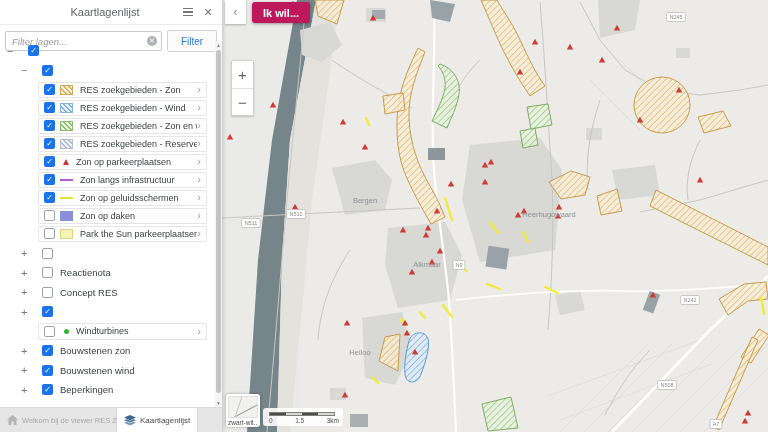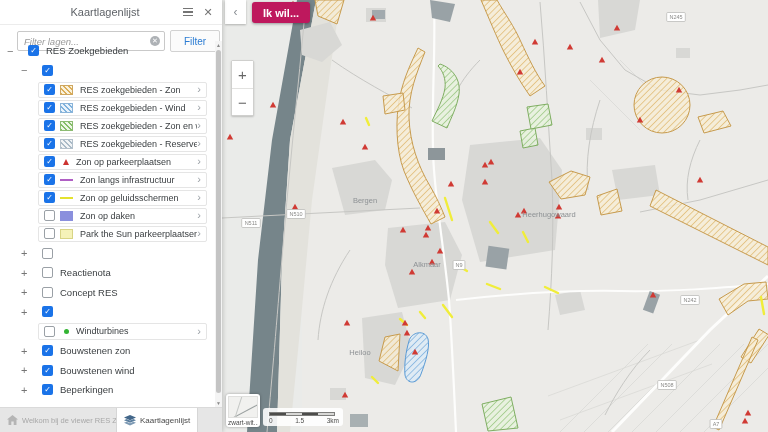--- a/index.html
+++ b/index.html
@@ -41,21 +41,21 @@
   .panel{position:absolute;left:0;top:0;width:222px;height:432px;background:#fff;z-index:5;
     box-shadow:1px 0 4px rgba(0,0,0,.18);}
   .panel-header{height:25px;display:flex;align-items:center;border-bottom:1px solid #ececec;padding:0 6px;}
   .panel-title{flex:1;text-align:center;font-size:11px;color:#5f6368;padding-left:28px;}
   .hd-icon{width:16px;height:16px;display:flex;align-items:center;justify-content:center;
     color:#757575;font-size:11px;cursor:pointer;margin-left:4px;}
   .menu-glyph{display:inline-block;width:10px;height:8px;
     border-top:1.5px solid #757575;border-bottom:1.5px solid #757575;position:relative;}
   .menu-glyph:before{content:"";position:absolute;left:0;top:2.2px;width:10px;height:1.5px;background:#757575;}
 
-  .filterbar{display:flex;align-items:center;padding:5px 5px 4px 5px;gap:5px;margin-left:12px;}
+  .filterbar{display:flex;align-items:center;padding:5px 5px 4px 5px;gap:5px;}
   .filter-input-wrap{flex:1;display:flex;align-items:center;border:1px solid #c9c9c9;border-radius:2px;
     height:20px;padding:0 4px;background:#fff;}
   .filter-input-wrap input{flex:1;border:none;outline:none;font-size:9.5px;font-style:italic;
     color:#444;min-width:0;font-family:"Liberation Sans",sans-serif;background:transparent;}
   .filter-input-wrap input::placeholder{color:#9a9a9a;font-style:italic;}
   .clear-icon{width:10px;height:10px;border-radius:50%;background:#aeb2b6;color:#fff;font-size:7px;
     line-height:10px;text-align:center;cursor:pointer;flex:0 0 auto;}
   .filter-btn{flex:0 0 50px;height:22px;border:1px solid #d2d2d2;border-radius:2px;background:#fbfbfb;
     color:#2b7cd3;font-size:10px;cursor:pointer;font-family:"Liberation Sans",sans-serif;}
 
@@ -340,21 +340,20 @@
         <input type="text" placeholder="Filter lagen..." style="">
         <span class="clear-icon">✕</span>
       </div>
       <button class="filter-btn">Filter</button>
     </div>
 
     <div class="tree" id="layer-tree">
         <div class="row group lvl0">
           <span class="expander">−</span>
           <span class="cb on">✓</span>
-          <span class="lbl">RES Zoekgebieden</span>
         </div>
         <div class="row group lvl1">
           <span class="expander">−</span>
           <span class="cb on">✓</span>
         </div>
         <div class="row layer lvl2">
           <span class="cb on">✓</span>
           <span class="swatch hatch-zon"></span>
           <span class="lbl">RES zoekgebieden - Zon</span>
           <span class="chev">›</span>

